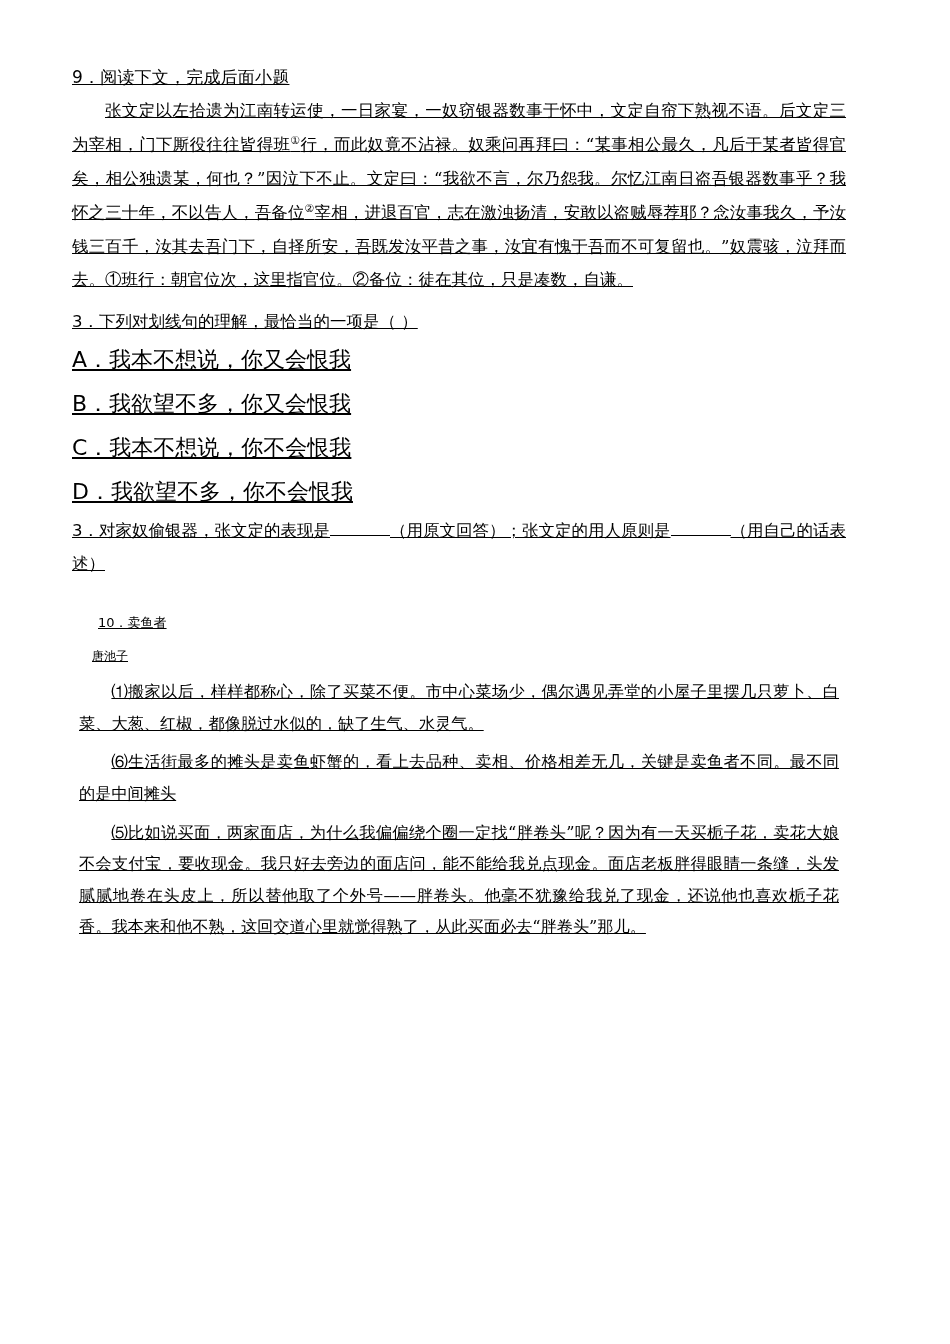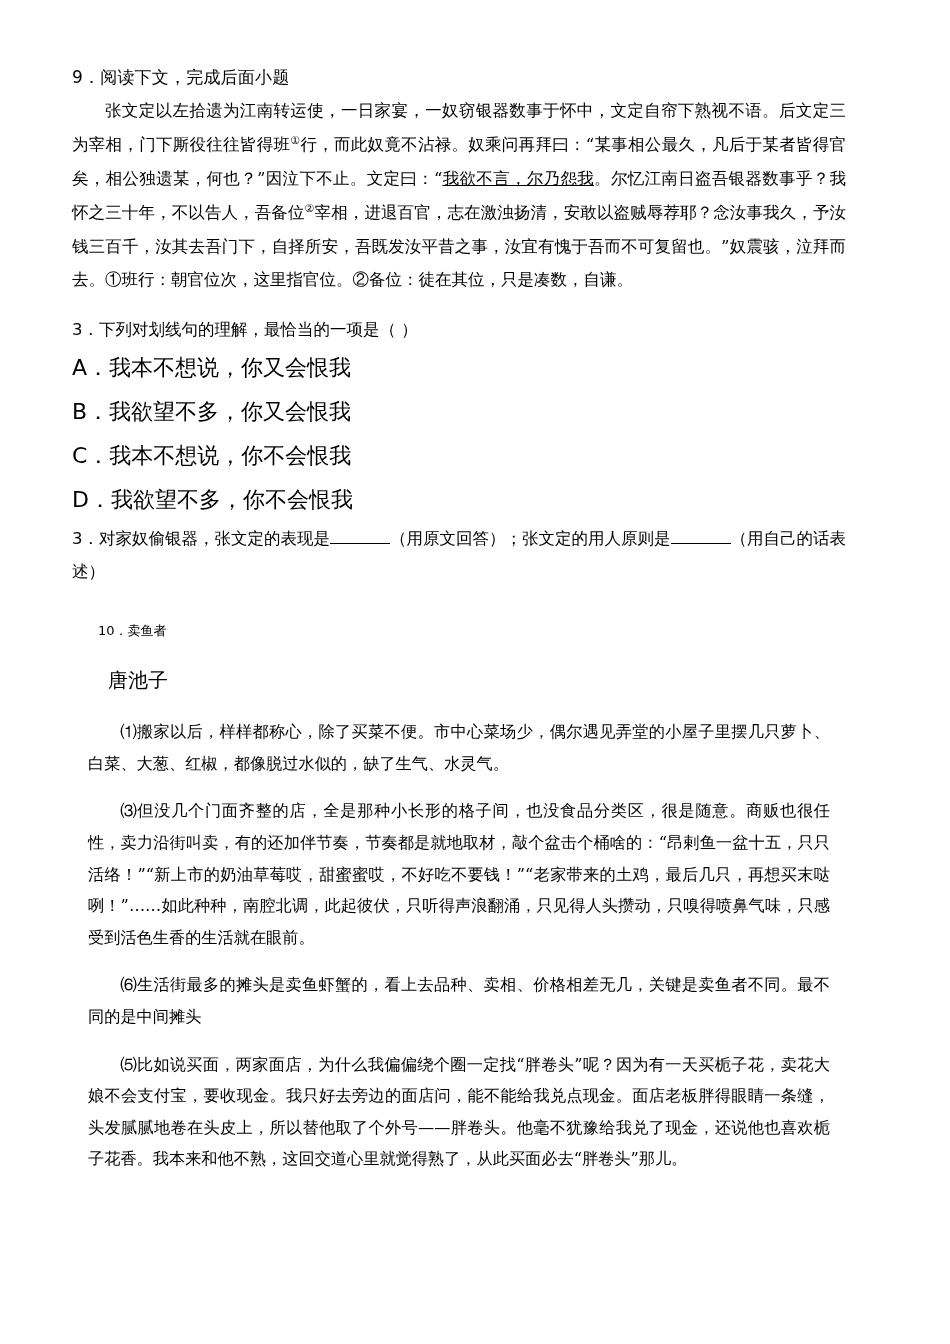--- a/index.html
+++ b/index.html
@@ -12,34 +12,35 @@
     height: 1344px;
     font-family: "DejaVu Sans", sans-serif;
     color: #000000;
   }
   .page {
     position: relative;
     width: 950px;
     height: 1344px;
     box-sizing: border-box;
     padding: 64px 104px 40px 72px;
+    text-decoration: underline;
   }
   .q-head {
     font-size: 17px;
     line-height: 1.55;
     margin: 0 0 4px 0;
     letter-spacing: 0.2px;
   }
   .classical {
     font-family: "DejaVu Serif", serif;
     font-size: 16.5px;
     line-height: 2.05;
     text-align: justify;
     text-justify: inter-ideograph;
-    margin: 0 0 16px 0;
+    margin: 0 0 8px 0;
     text-indent: 2em;
   }
   .classical .u {
     text-decoration: underline;
   }
   .sub-q {
     font-size: 16.5px;
     line-height: 2.0;
     margin: 0;
     text-align: justify;
@@ -61,32 +62,32 @@
     border-bottom: 1px solid #000;
     vertical-align: baseline;
   }
   .section2-title {
     font-size: 13px;
     line-height: 2.0;
     margin: 30px 0 0 0;
     text-indent: 2em;
   }
   .author {
-    font-size: 20px;
+    font-size: 12px;
     line-height: 2.0;
-    margin: 16px;
+    margin: 8px;
     text-indent: 1em;
   }
   .para {
     font-family: "DejaVu Serif", serif;
     font-size: 16.2px;
     line-height: 1.95;
     text-align: justify;
     text-justify: inter-ideograph;
-    margin: 16px;
+    margin: 7px;
     text-indent: 2em;
   }
   .sup {
     font-size: 11px;
     vertical-align: super;
   }
 </style>
 </head>
 <body>
 
@@ -107,17 +108,16 @@
   <div class="opt">D．我欲望不多，你不会恨我</div>
 
   <div class="sub-q">
     <span>3．对家奴偷银器，张文定的表现是</span><span class="blank-sm"></span><span>（用原文回答）；张文定的用人原则是</span><span class="blank-sm"></span><span>（用自己的话表述）</span>
   </div>
 
   <div class="section2-title">10．卖鱼者</div>
   <div class="author">唐池子</div>
 
   <div class="para">⑴搬家以后，样样都称心，除了买菜不便。市中心菜场少，偶尔遇见弄堂的小屋子里摆几只萝卜、白菜、大葱、红椒，都像脱过水似的，缺了生气、水灵气。</div>
-  <div class="para">⑶但没几个门面齐整的店，全是那种小长形的格子间，也没食品分类区，很是随意。商贩也很任性，卖力沿街叫卖，有的还加伴节奏，节奏都是就地取材，敲个盆击个桶啥的：“昂剌鱼一盆十五，只只活络！”“新上市的奶油草莓哎，甜蜜蜜哎，不好吃不要钱！”“老家带来的土鸡，最后几只，再想买末哒咧！”……如此种种，南腔北调，此起彼伏，只听得声浪翻涌，只见得人头攒动，只嗅得喷鼻气味，只感受到活色生香的生活就在眼前。</div>
   <div class="para">⑹生活街最多的摊头是卖鱼虾蟹的，看上去品种、卖相、价格相差无几，关键是卖鱼者不同。最不同的是中间摊头</div>
   <div class="para">⑸比如说买面，两家面店，为什么我偏偏绕个圈一定找“胖卷头”呢？因为有一天买栀子花，卖花大娘不会支付宝，要收现金。我只好去旁边的面店问，能不能给我兑点现金。面店老板胖得眼睛一条缝，头发腻腻地卷在头皮上，所以替他取了个外号——胖卷头。他毫不犹豫给我兑了现金，还说他也喜欢栀子花香。我本来和他不熟，这回交道心里就觉得熟了，从此买面必去“胖卷头”那儿。</div>
 
 </div>
 
 </body></html>

